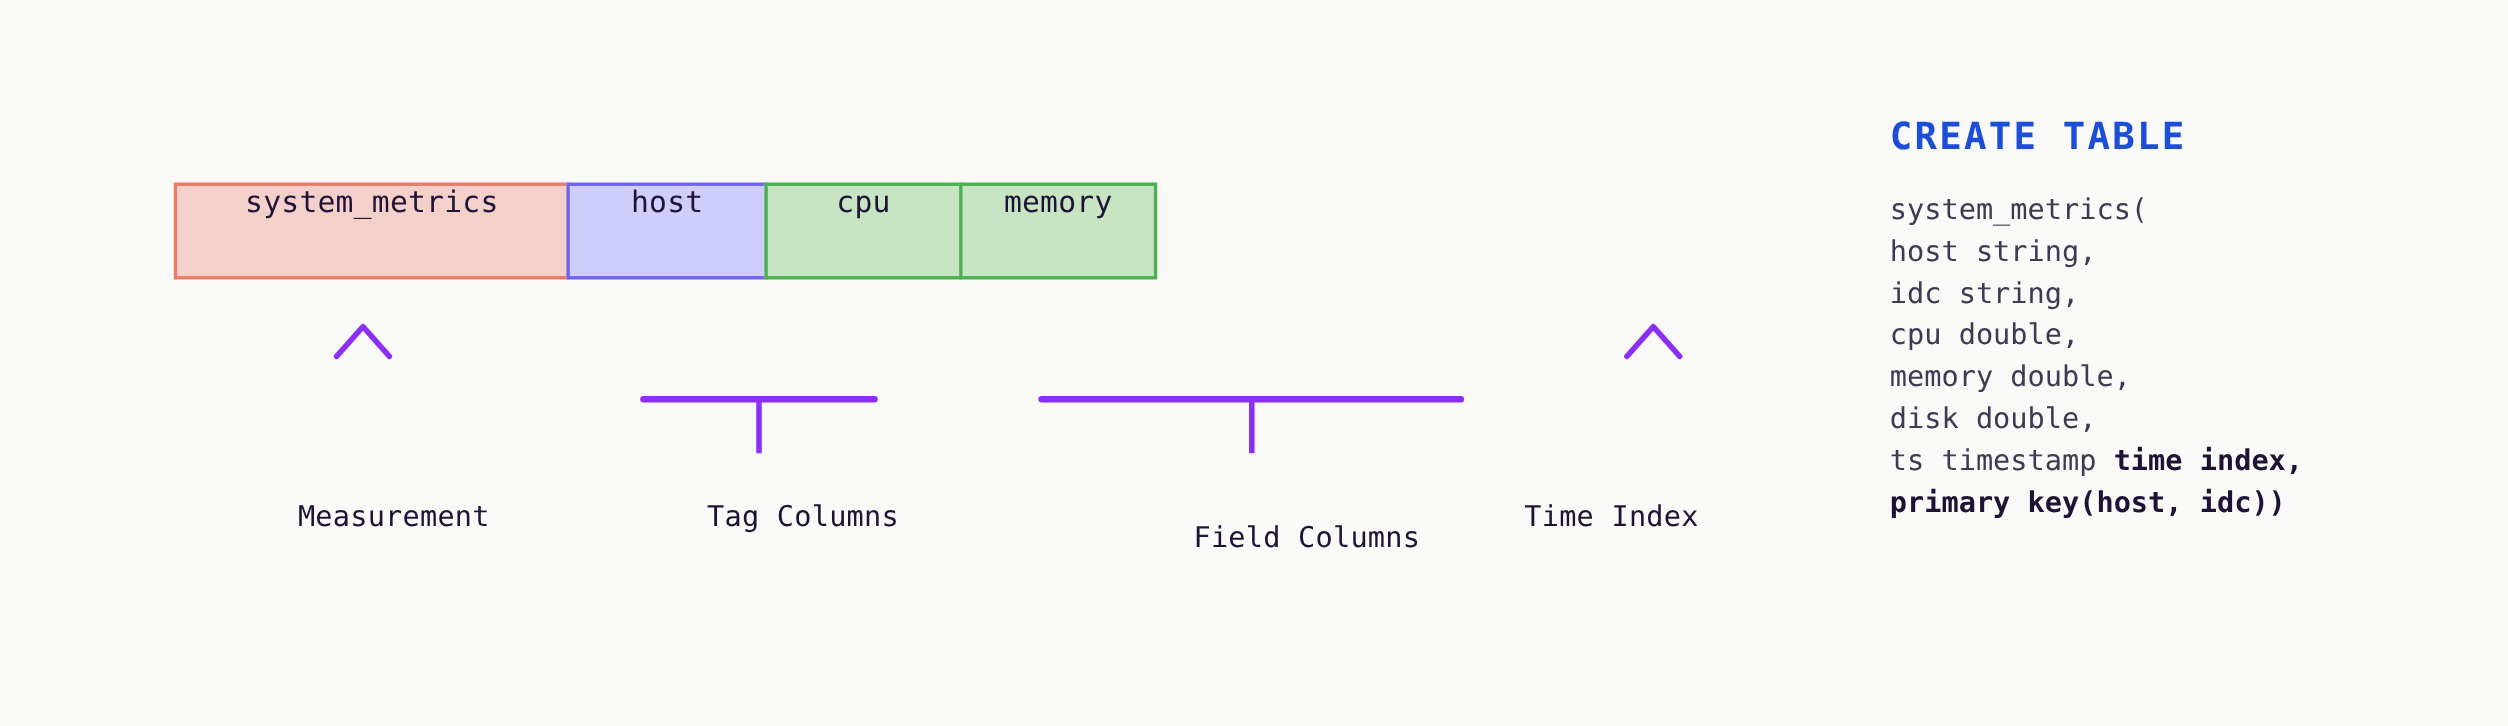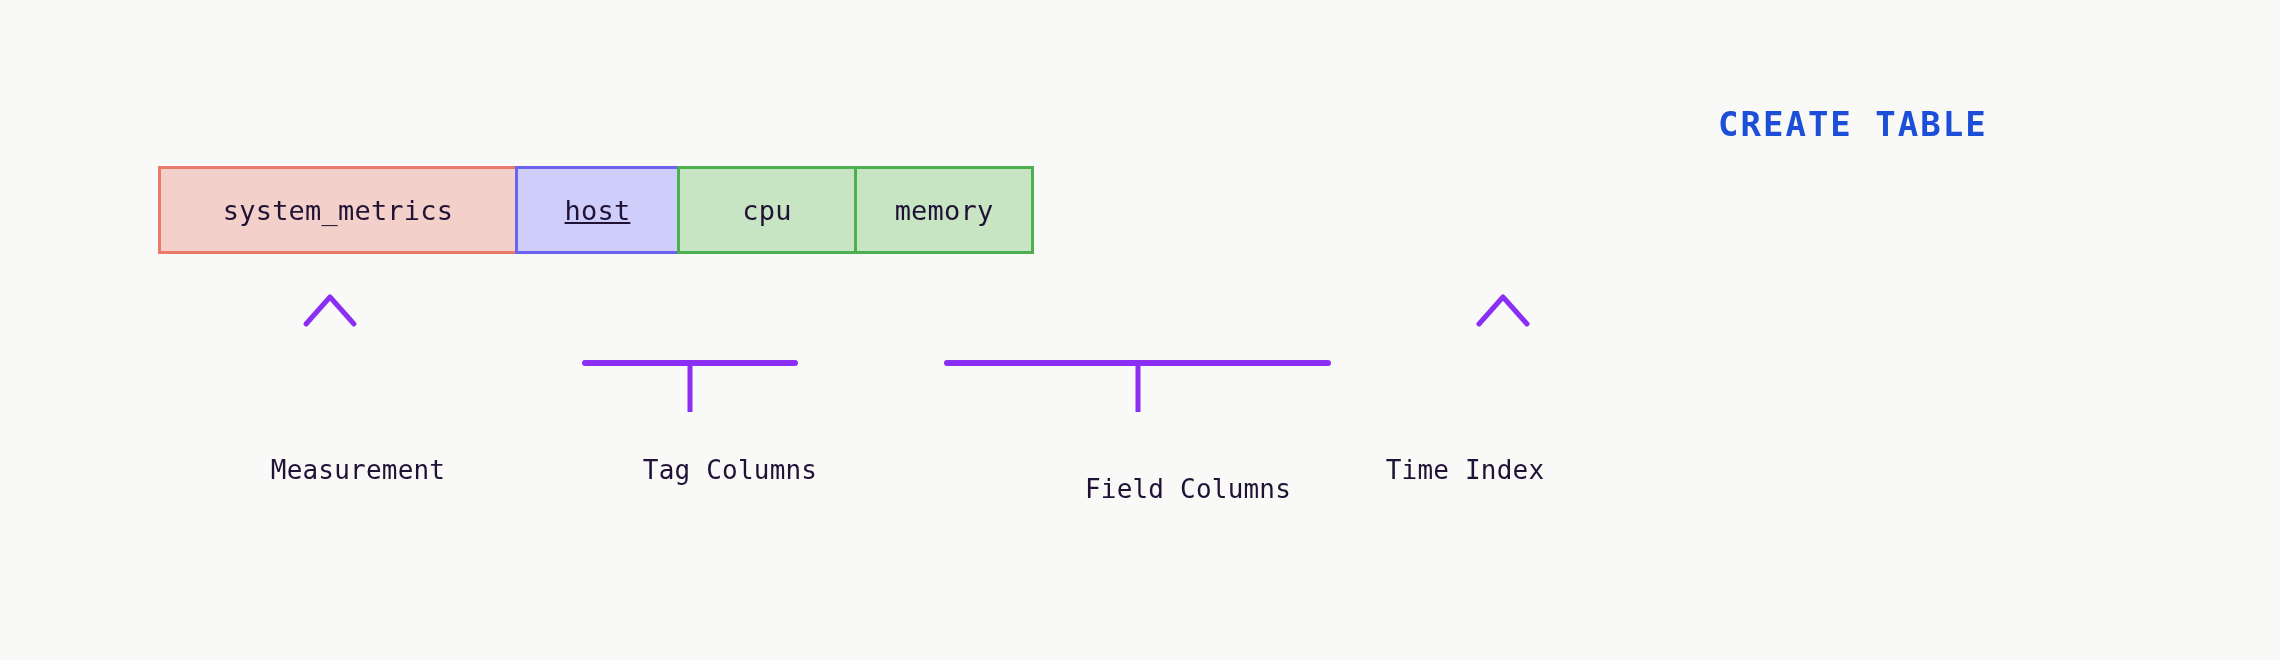--- a/index.html
+++ b/index.html
@@ -28,40 +28,39 @@
     left: 158px;
     top: 166px;
     height: 88px;
     display: flex;
     align-items: stretch;
   }
 
   .col-box {
     box-sizing: border-box;
     display: flex;
-    align-items: center;
+    align-items: flex-start;
     justify-content: center;
     border-style: solid;
     border-width: 3px;
     font-size: 27px;
     letter-spacing: 0.2px;
     white-space: nowrap;
   }
   .col-box + .col-box { margin-left: -3px; }
 
   .grp-measurement {
     background: #f4d0cb;
     border-color: #ea7a69;
     width: 360px;
   }
   .grp-tag {
     background: #cfcefb;
     border-color: #6c63f0;
-    width: 165px;
-    text-decoration: underline;
+    width: 183px;
   }
   .grp-field {
     background: #c7e5c2;
     border-color: #4caf50;
     width: 180px;
   }
   .grp-time {
     background: #f2e3b3;
     border-color: #e8b931;
     width: 183px;
@@ -172,15 +171,23 @@
     </g>
   </svg>
 
   <div class="anno-label" style="left:340px;  top:455px;">Measurement</div>
   <div class="anno-label" style="left:712px;  top:455px;">Tag Columns</div>
   <div class="anno-label" style="left:1170px; top:455px;margin-top:19px;">Field Columns</div>
   <div class="anno-label" style="left:1447px; top:455px;">Time Index</div>
 
   <div id="code-panel">
     <div id="code-title">CREATE TABLE</div>
+    <div id="code-body"><span>system_metrics(</span>
+<span>host string,</span>
+<span>idc string,</span>
+<span>cpu double,</span>
+<span>memory double,</span>
+<span>disk double,</span>
+<span>ts timestamp </span><span class="kw">time index,</span>
+<span class="kw">primary key(host, idc))</span></div>
   </div>
 
 </div>
 
 </body></html>

